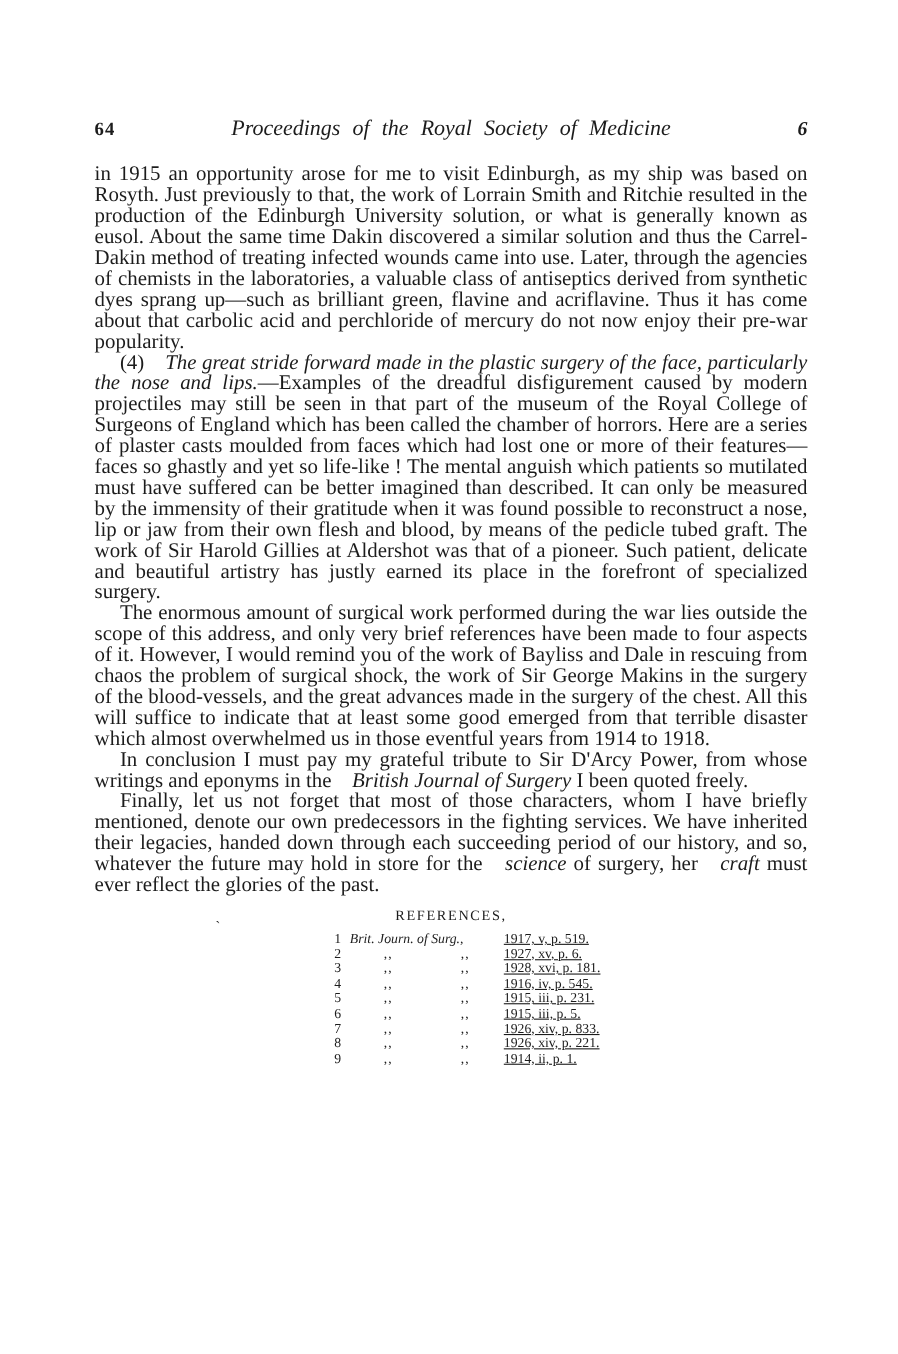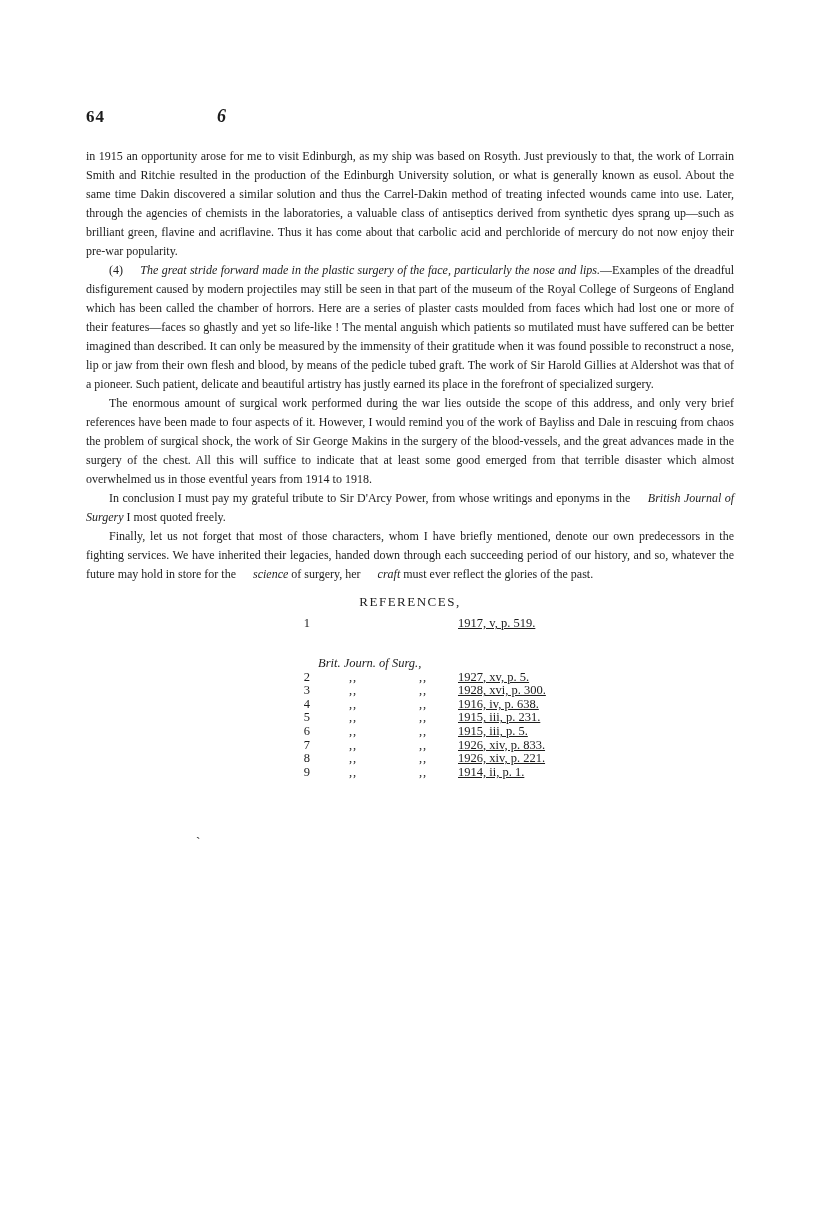--- a/index.html
+++ b/index.html
@@ -16,67 +16,68 @@
     display:flex; align-items:baseline;
     padding:106px 78px 0 86px;
   }
   .folio-left  { width:70px; font-weight:bold; font-size:17px; letter-spacing:1px; }
   .head-title  { flex:1; text-align:center; font-style:italic; font-size:20px; word-spacing:6px; }
   .folio-right { width:70px; text-align:right; font-style:italic; font-weight:bold; font-size:18px; }
 
   
   .article-body {
     margin:20px 78px 0 86px;
-    font-size:12px; line-height:19px;
+    font-size:19px; line-height:19px;
     text-align:justify;
   }
   p.para { margin:0; text-indent:23px; }
   p.para.no-indent { text-indent:0; }
   .it { font-style:italic;margin-left:14px; }
 
   
   .references { margin:10px 78px 0 86px; }
   .ref-heading {
     text-align:center;
     font-size:13px; font-weight:normal; letter-spacing:1.5px;
   }
   .ref-table {
     margin-left:210px; margin-top:7px;
     font-size:12.5px; line-height:13.6px;
   }
   .ref-row { display:flex; }
   .ref-num { width:14px; text-align:right; margin-right:8px; }
   .ref-mid { width:140px; display:flex; }
-  .ref-journal { font-style:italic;margin-top:40px; }
+  .ref-journal { font-style:italic; }
   .ditto { width:70px; text-align:center; letter-spacing:1px; }
   .ref-cite { flex:1;text-decoration:underline; }
 
   .stray {
     position:absolute; left:196px; top:834px;
     font-size:13px; color:#2a2a2a;
   }
 </style>
 </head>
 <body>
 
 <div class="page">
 
   <div class="running-head">
     <span class="folio-left">64</span>
+    <span class="head-title">Proceedings of the Royal Society of Medicine</span>
     <span class="folio-right">6</span>
   </div>
 
   <div class="article-body">
     <p class="para no-indent"><span>in 1915 an opportunity arose for me to visit Edinburgh, as my ship was based on Rosyth.  Just previously to that, the work of Lorrain Smith and Ritchie resulted in the production of the Edinburgh University solution, or what is generally known as eusol.  About the same time Dakin discovered a similar solution and thus the Carrel-Dakin method of treating infected wounds came into use.  Later, through the agencies of chemists in the laboratories, a valuable class of antiseptics derived from synthetic dyes sprang up—such as brilliant green, flavine and acriflavine.  Thus it has come about that carbolic acid and perchloride of mercury do not now enjoy their pre-war popularity.</span></p>
 
     <p class="para"><span>(4) </span><span class="it">The great stride forward made in the plastic surgery of the face, particularly the nose and lips.</span><span>—Examples of the dreadful disfigurement caused by modern projectiles may still be seen in that part of the museum of the Royal College of Surgeons of England which has been called the chamber of horrors.  Here are a series of plaster casts moulded from faces which had lost one or more of their features—faces so ghastly and yet so life-like !  The mental anguish which patients so mutilated must have suffered can be better imagined than described.  It can only be measured by the immensity of their gratitude when it was found possible to reconstruct a nose, lip or jaw from their own flesh and blood, by means of the pedicle tubed graft. The work of Sir Harold Gillies at Aldershot was that of a pioneer.  Such patient, delicate and beautiful artistry has justly earned its place in the forefront of specialized surgery.</span></p>
 
     <p class="para"><span>The enormous amount of surgical work performed during the war lies outside the scope of this address, and only very brief references have been made to four aspects of it.  However, I would remind you of the work of Bayliss and Dale in rescuing from chaos the problem of surgical shock, the work of Sir George Makins in the surgery of the blood-vessels, and the great advances made in the surgery of the chest.  All this will suffice to indicate that at least some good emerged from that terrible disaster which almost overwhelmed us in those eventful years from 1914 to 1918.</span></p>
 
-    <p class="para"><span>In conclusion I must pay my grateful tribute to Sir D'Arcy Power, from whose writings and eponyms in the </span><span class="it">British Journal of Surgery</span><span> I most quoted freely.</span></p>
+    <p class="para"><span>In conclusion I must pay my grateful tribute to Sir D'Arcy Power, from whose writings and eponyms in the </span><span class="it">British Journal of Surgery</span><span> I been quoted freely.</span></p>
 
     <p class="para"><span>Finally, let us not forget that most of those characters, whom I have briefly mentioned, denote our own predecessors in the fighting services.  We have inherited their legacies, handed down through each succeeding period of our history, and so, whatever the future may hold in store for the </span><span class="it">science</span><span> of surgery, her </span><span class="it">craft</span><span> must ever reflect the glories of the past.</span></p>
   </div>
 
   <div class="references">
     <div class="ref-heading">REFERENCES,</div>
     <div class="ref-table">
 
       <div class="ref-row">
         <span class="ref-num">1</span>
@@ -85,39 +86,39 @@
           </span>
         <span class="ref-cite">1917, v, p. 519.</span>
       </div>
 
       <div class="ref-row">
         <span class="ref-num">2</span>
         <span class="ref-mid">
             <span class="ditto">,,</span>
             <span class="ditto">,,</span>
           </span>
-        <span class="ref-cite">1927, xv, p. 5.</span>
+        <span class="ref-cite">1927, xv, p. 6.</span>
       </div>
 
       <div class="ref-row">
         <span class="ref-num">3</span>
         <span class="ref-mid">
             <span class="ditto">,,</span>
             <span class="ditto">,,</span>
           </span>
-        <span class="ref-cite">1928, xvi, p. 300.</span>
+        <span class="ref-cite">1928, xvi, p. 181.</span>
       </div>
 
       <div class="ref-row">
         <span class="ref-num">4</span>
         <span class="ref-mid">
             <span class="ditto">,,</span>
             <span class="ditto">,,</span>
           </span>
-        <span class="ref-cite">1916, iv, p. 638.</span>
+        <span class="ref-cite">1916, iv, p. 545.</span>
       </div>
 
       <div class="ref-row">
         <span class="ref-num">5</span>
         <span class="ref-mid">
             <span class="ditto">,,</span>
             <span class="ditto">,,</span>
           </span>
         <span class="ref-cite">1915, iii, p. 231.</span>
       </div>

